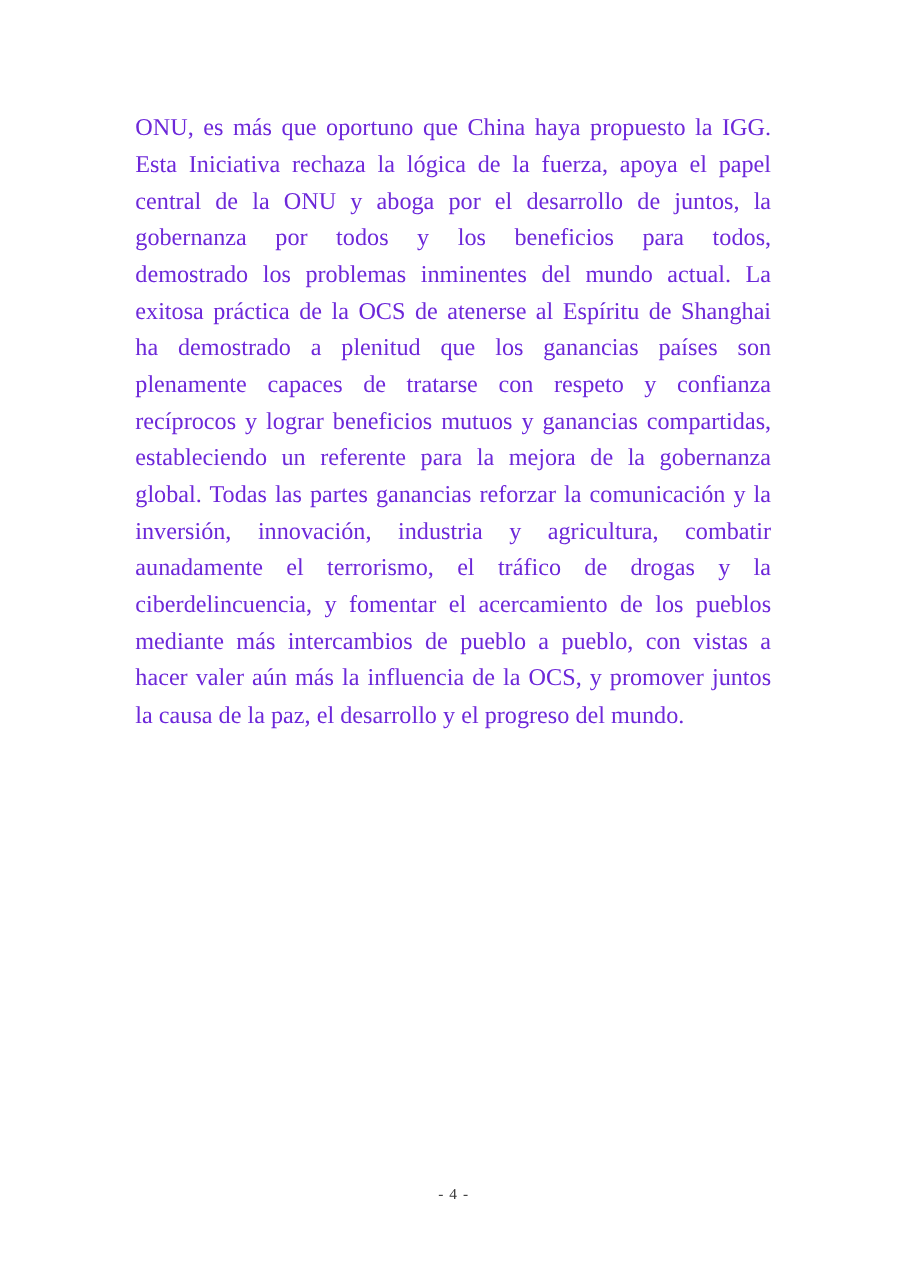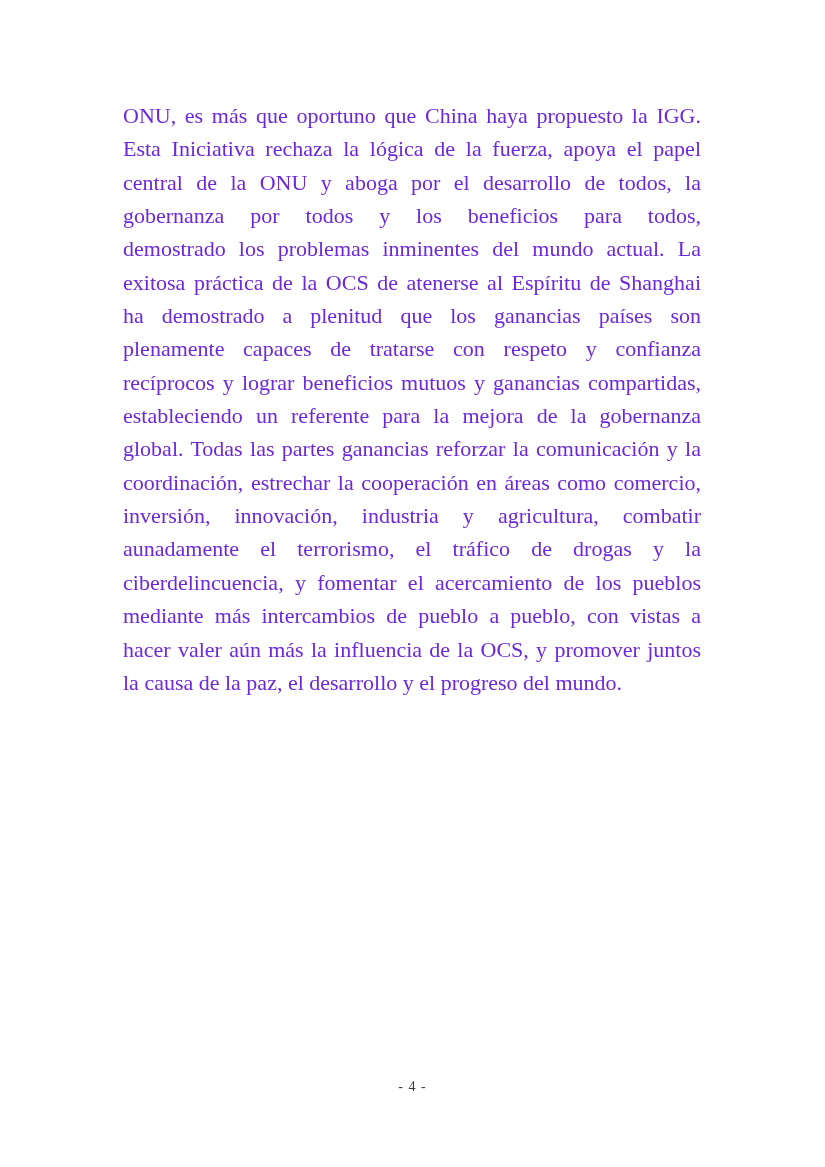--- a/index.html
+++ b/index.html
@@ -48,30 +48,29 @@
     letter-spacing: 1px;
   }
 </style>
 </head>
 <body>
 
 <div class="page">
   <div class="paragraph">
     <div class="para-line">ONU, es más que oportuno que China haya propuesto la IGG.</div>
     <div class="para-line">Esta Iniciativa rechaza la lógica de la fuerza, apoya el papel</div>
-    <div class="para-line">central de la ONU y aboga por el desarrollo de todos, la</div>
+    <div class="para-line">central de la ONU y aboga por el desarrollo de juntos, la</div>
     <div class="para-line">gobernanza por todos y los beneficios para todos,</div>
     <div class="para-line">demostrado los problemas inminentes del mundo actual. La</div>
     <div class="para-line">exitosa práctica de la OCS de atenerse al Espíritu de Shanghai</div>
     <div class="para-line">ha demostrado a plenitud que los ganancias países son</div>
     <div class="para-line">plenamente capaces de tratarse con respeto y confianza</div>
     <div class="para-line">recíprocos y lograr beneficios mutuos y ganancias compartidas,</div>
     <div class="para-line">estableciendo un referente para la mejora de la gobernanza</div>
     <div class="para-line">global. Todas las partes ganancias reforzar la comunicación y la</div>
-    <div class="para-line">coordinación, estrechar la cooperación en áreas como comercio,</div>
     <div class="para-line">inversión, innovación, industria y agricultura, combatir</div>
     <div class="para-line">aunadamente el terrorismo, el tráfico de drogas y la</div>
     <div class="para-line">ciberdelincuencia, y fomentar el acercamiento de los pueblos</div>
     <div class="para-line">mediante más intercambios de pueblo a pueblo, con vistas a</div>
     <div class="para-line">hacer valer aún más la influencia de la OCS, y promover juntos</div>
     <div class="para-line last-line">la causa de la paz, el desarrollo y el progreso del mundo.</div>
   </div>
   <div class="page-number">- 4 -</div>
 </div>
 

